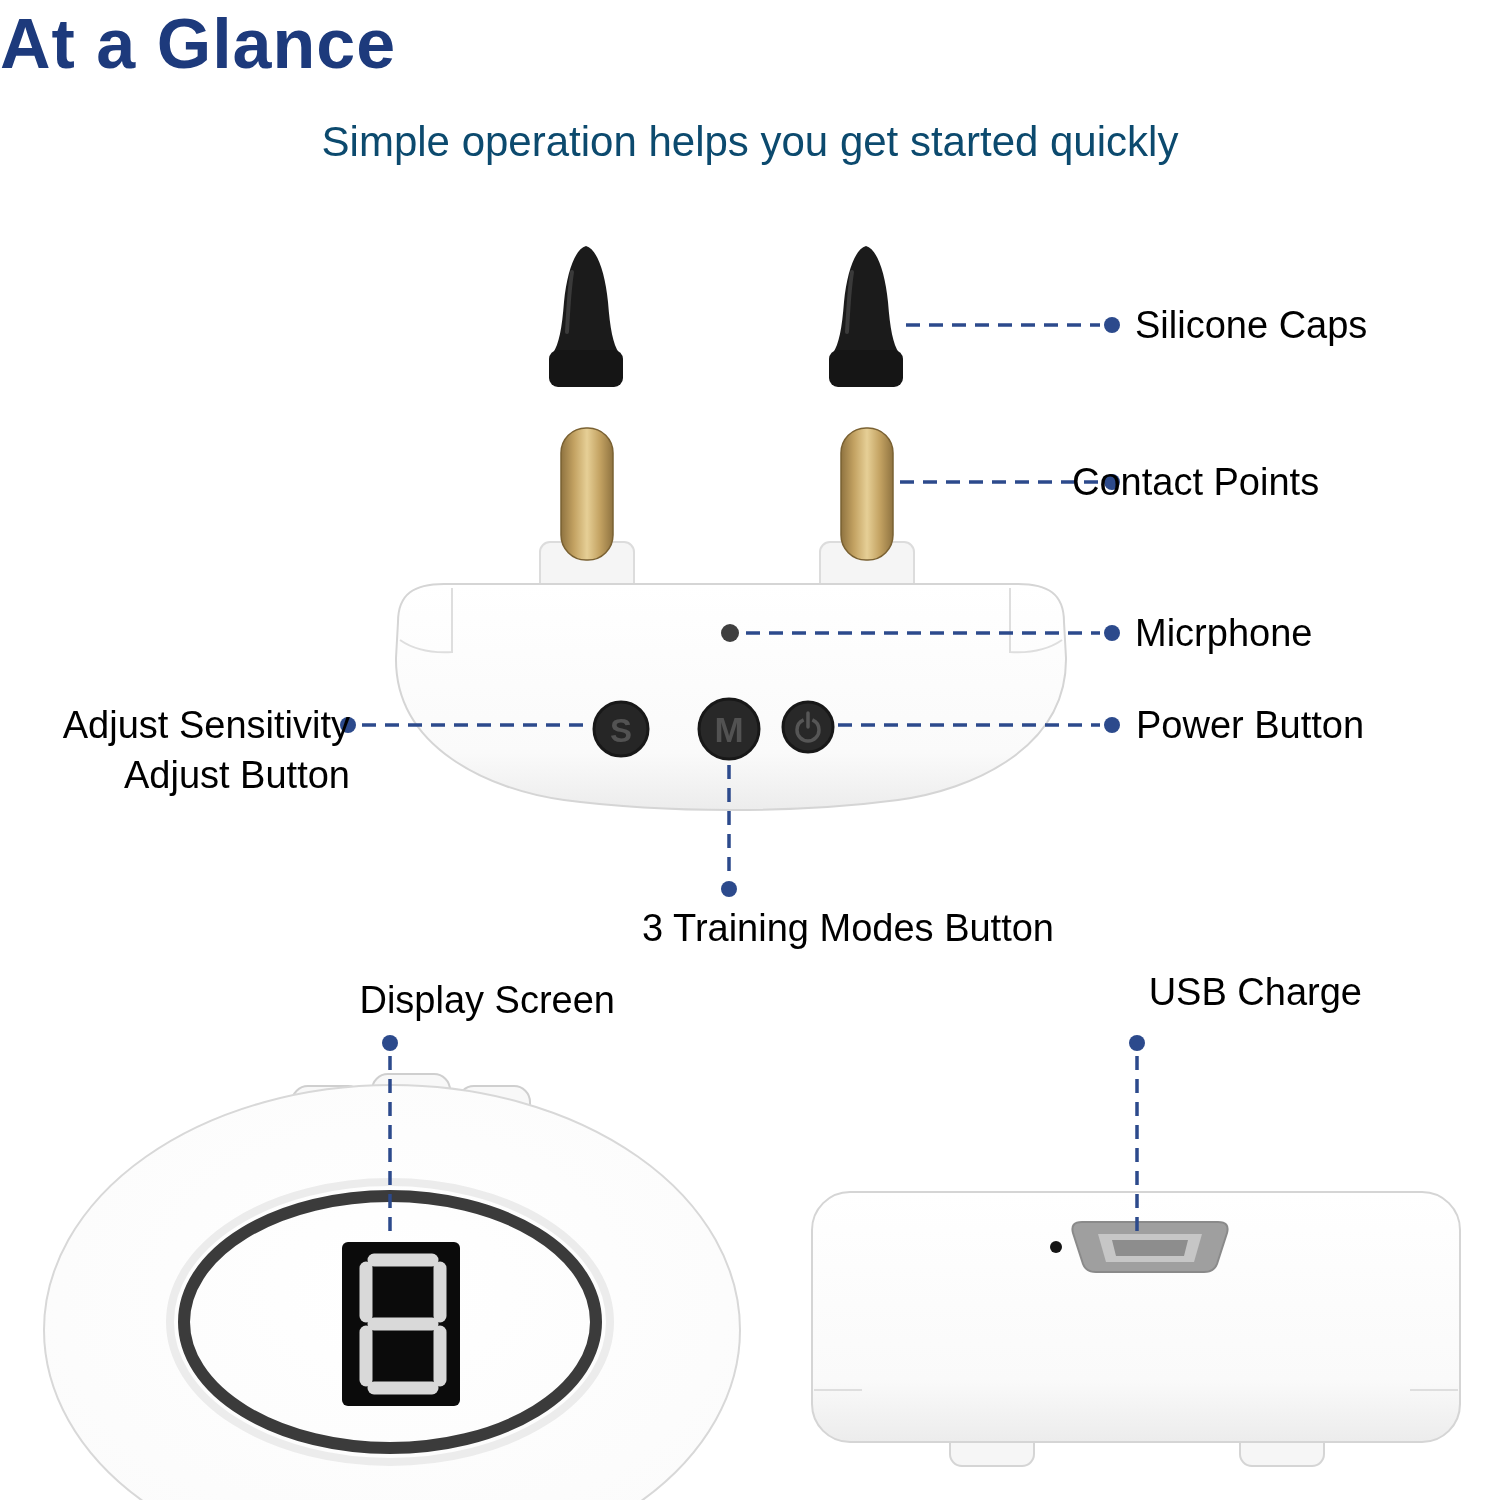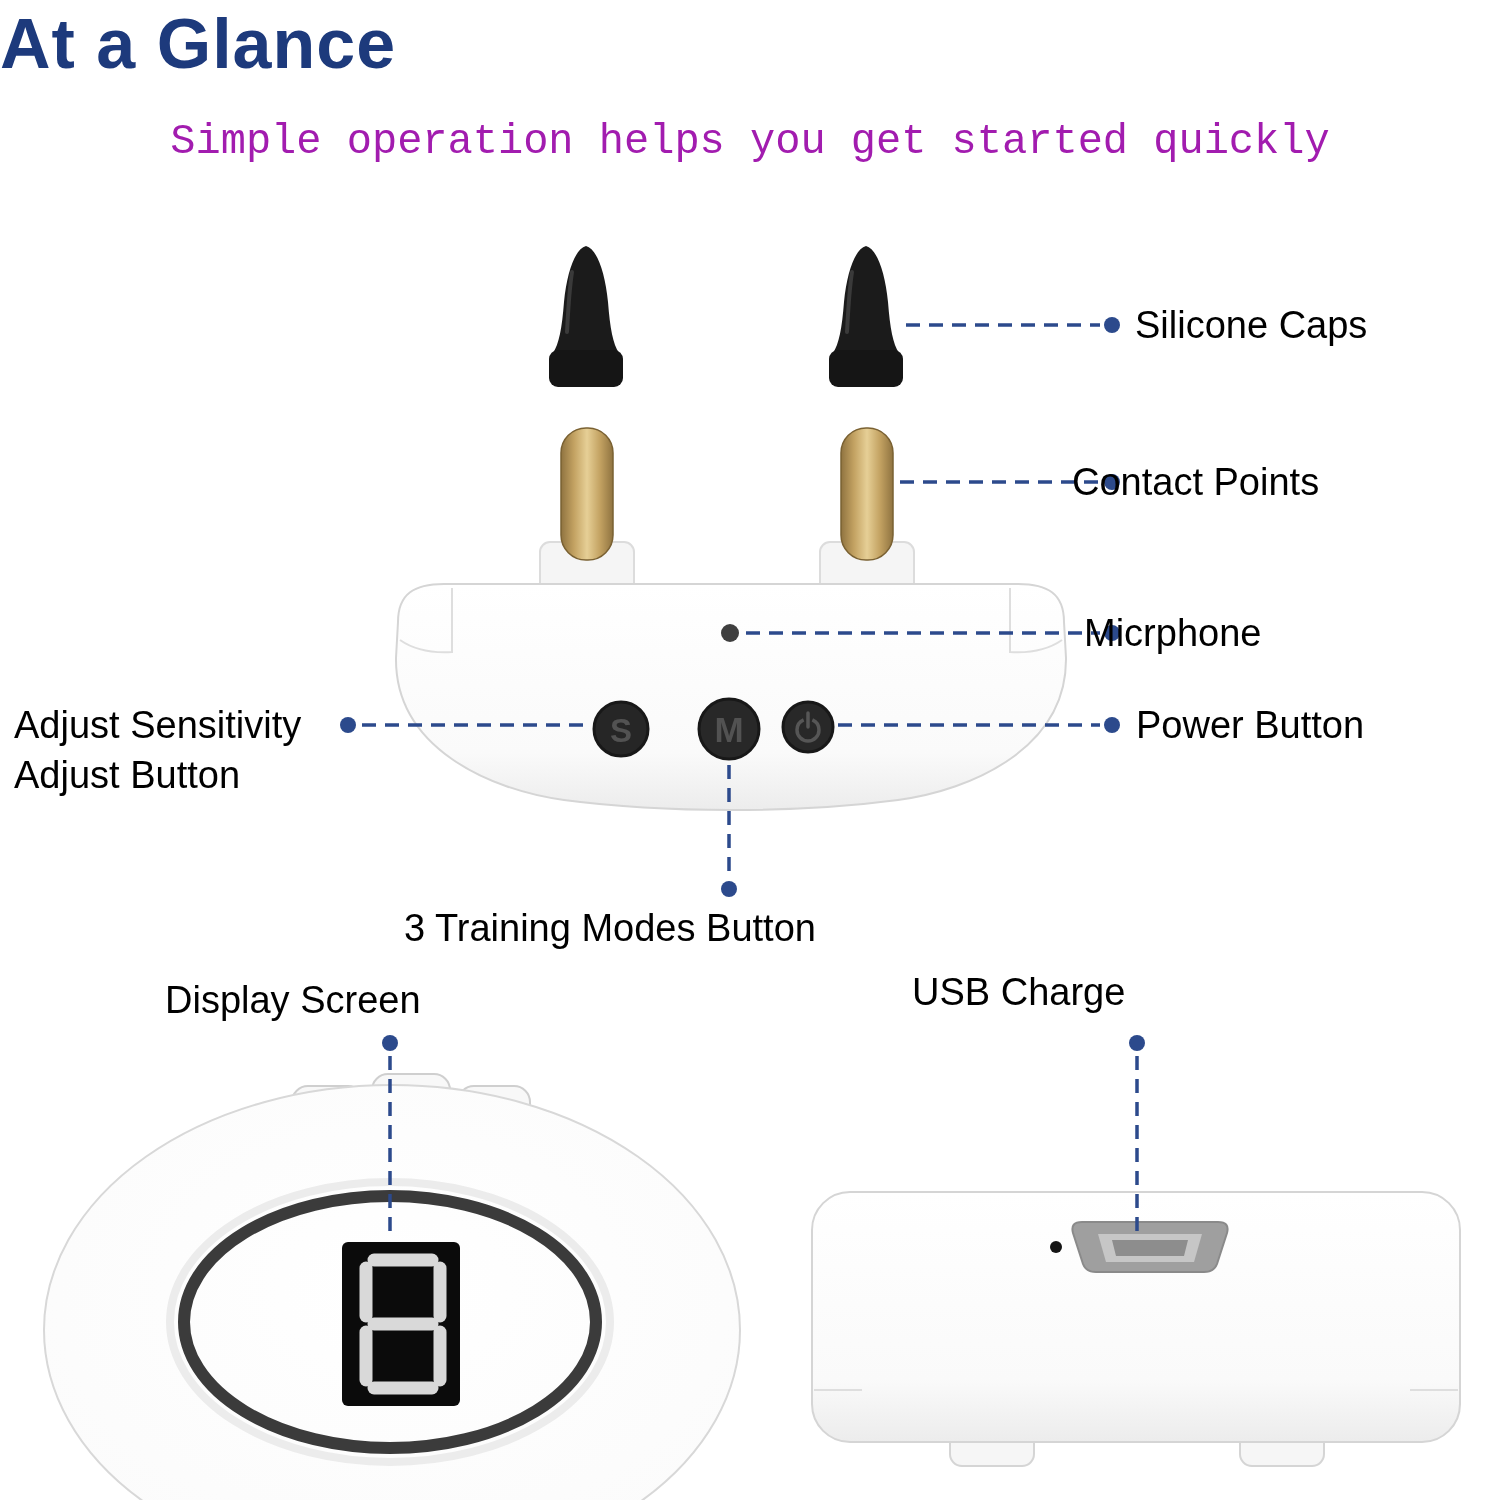--- a/index.html
+++ b/index.html
@@ -7,27 +7,27 @@
   .canvas {
     position:relative; width:1500px; height:1500px; overflow:hidden;
     background:#ffffff; font-family:"Liberation Sans", sans-serif; color:#111111;
   }
   .title {
     position:absolute; top:4px; left:0; width:100%; text-align:left;
     font-size:70px; font-weight:800; color:#1d3a7c; letter-spacing:1px;
   }
   .subtitle {
     position:absolute; top:118px; left:0; width:100%; text-align:center;
-    font-size:42px; font-weight:400; color:#a21caf;font-family:Liberation Mono, monospace;
+    font-size:42px; font-weight:400; color:#0c4a6e;
   }
   .svg-layer { position:absolute; top:0; left:0; width:1500px; height:1500px; }
   .label {
     position:absolute; font-size:38px; color:#000000; white-space:nowrap; line-height:44px;
   }
-  .label.center { text-align:left; white-space:normal; }
+  .label.center { text-align:right; white-space:normal; }
 </style>
 </head>
 <body>
 
 <div class="canvas">
 
   <div class="title">At a Glance</div>
   <div class="subtitle">Simple operation helps you get started quickly</div>
 
   <svg class="svg-layer" viewBox="0 0 1500 1500">
@@ -144,21 +144,21 @@
       <circle cx="1112" cy="725" r="8"></circle>
       <circle cx="348" cy="725" r="8"></circle>
       <circle cx="729" cy="889" r="8"></circle>
       <circle cx="390" cy="1043" r="8"></circle>
       <circle cx="1137" cy="1043" r="8"></circle>
     </g>
   </svg>
 
   <div class="label" style="left:1135px; top:303px;">Silicone Caps</div>
   <div class="label" style="left:1072px; top:460px;">Contact Points</div>
-  <div class="label" style="left:1084px; top:611px;">Micrphone</div>
+  <div class="label" style="left:1135px; top:611px;">Micrphone</div>
   <div class="label" style="left:1136px; top:703px;">Power Button</div>
 
   <div class="label center" style="left:14px; top:700px; width:336px; line-height:50px;">
     <span>Adjust Sensitivity</span><br>
     <span>Adjust Button</span>
   </div>
 
   <div class="label center" style="left:404px; top:906px; width:650px;">3 Training Modes Button</div>
   <div class="label center" style="left:165px; top:978px; width:450px;">Display Screen</div>
   <div class="label center" style="left:912px; top:970px; width:450px;">USB Charge</div>

